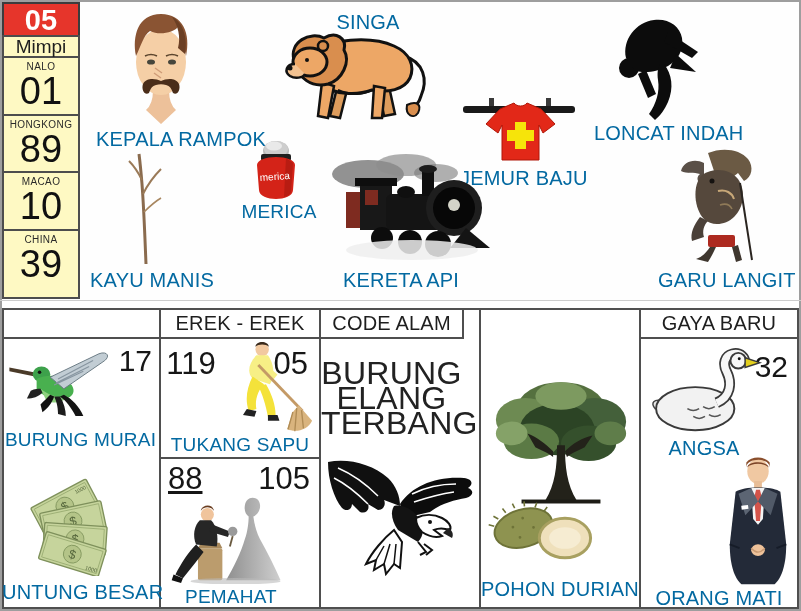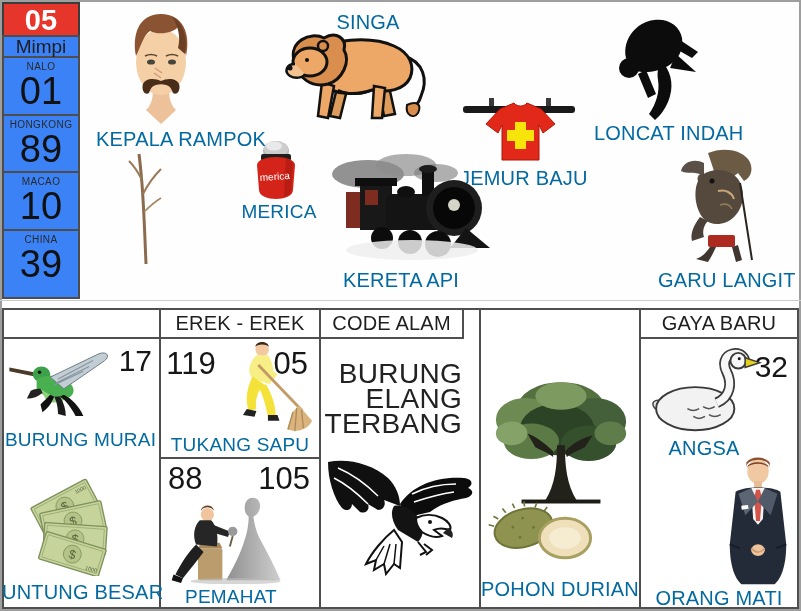--- a/index.html
+++ b/index.html
@@ -7,32 +7,32 @@
     position:relative;width:801px;height:611px;background:#fefefe;
     box-shadow:inset 0 0 0 2px #9e9e9e;overflow:hidden;
     font-family:"Liberation Sans",sans-serif;color:#1e1e1e;
   }
   .abs{position:absolute;}
   .cap{position:absolute;text-align:center;font-size:20px;letter-spacing:.2px;white-space:nowrap;color:#0369a1;}
   .cap.sm{font-size:19px;}
   .num{position:absolute;font-size:30px;color:#161616;text-align:right;}
   
   .sidebar{position:absolute;left:2px;top:2px;width:78px;}
-  .sb-box{box-sizing:border-box;border:2px solid #4d4d4d;background:#3b82f6;margin-top:-2px;text-align:center;}
+  .sb-box{box-sizing:border-box;border:2px solid #4d4d4d;background:#fef9c3;margin-top:-2px;text-align:center;}
   .sb-box:first-child{margin-top:0;}
   .sb-red{height:35px;background:#e6352b;color:#fff;font-weight:bold;font-size:29px;line-height:32px;border-color:#3c3c3c;}
   .sb-mimpi{height:23px;font-size:19px;line-height:19px;}
   .m-name{font-size:10px;letter-spacing:.4px;margin-top:3px;color:#2a2a2a;}
   .m-num{font-size:38px;line-height:1.02;color:#111;}
   
   .btable{position:absolute;left:2px;top:308px;width:797px;height:301px;background:#fff;box-shadow:inset 0 0 0 2px #4f4f4f;}
   .vline{position:absolute;top:0;width:2px;height:100%;background:#4f4f4f;}
   .hline{position:absolute;height:2px;background:#4f4f4f;}
   .th{position:absolute;top:2px;height:27px;display:flex;align-items:center;justify-content:center;font-size:20px;letter-spacing:.2px;}
-  .code-lines{position:absolute;text-align:right;font-size:28px;line-height:25px;letter-spacing:.3px;color:#222;}
+  .code-lines{position:absolute;text-align:center;font-size:32px;line-height:25px;letter-spacing:.3px;color:#222;}
   .sep{position:absolute;left:0;top:300px;width:801px;height:1px;background:#cccccc;}
   svg{display:block;}
 </style>
 </head>
 <body>
 
 <div class="stage">
 
   <div class="sidebar">
     <div class="sb-box sb-red">
@@ -143,20 +143,21 @@
     <ellipse cx="88" cy="104" rx="66" ry="10" fill="#efefef" opacity=".85"></ellipse>
   </svg>
   <div class="cap" style="left:342px;top:269px;width:118px;">KERETA API</div>
 
   <svg class="abs" style="left:124px;top:150px;" width="44" height="116" viewBox="0 0 44 116">
     <path d="M22 114 C21 90 20 60 18 34 C17 22 16 12 15 4" stroke="#8a6b4e" stroke-width="3" fill="none"></path>
     <path d="M19 44 C24 34 30 26 37 19" stroke="#9a7a58" stroke-width="2" fill="none"></path>
     <path d="M18 30 C14 22 10 16 5 11" stroke="#9a7a58" stroke-width="2" fill="none"></path>
     <path d="M20 62 C27 55 32 51 37 48" stroke="#a88760" stroke-width="1.6" fill="none"></path>
   </svg>
+  <div class="cap" style="left:90px;top:269px;width:124px;">KAYU MANIS</div>
 
   <svg class="abs" style="left:674px;top:147px;" width="92" height="118" viewBox="0 0 92 118">
     <path d="M30 16 C20 11 9 15 7 24 C13 27 20 25 26 27 C21 31 24 37 30 37 Z" fill="#5a5048"></path>
     <path d="M34 6 C48 0 66 2 74 12 C80 20 78 30 70 34 L64 26 C58 32 48 34 42 30 Z" fill="#6b5a44"></path>
     <path d="M28 28 C40 20 56 22 64 32 C72 44 70 60 60 70 C52 78 38 80 30 72 C20 62 18 38 28 28 Z" fill="#55483c"></path>
     <path d="M26 70 C20 78 16 86 18 94 L30 90 C28 84 30 78 34 74 Z" fill="#4a4038"></path>
     <rect x="34" y="88" width="27" height="12" rx="2" fill="#ad2a20"></rect>
     <path d="M36 100 C32 106 28 110 22 112 L34 115 C38 109 40 104 42 100 Z" fill="#3f372f"></path>
     <path d="M58 100 L62 115 L68 113 L64 98 Z" fill="#3f372f"></path>
     <line x1="66" y1="36" x2="78" y2="113" stroke="#2a2520" stroke-width="2"></line>
@@ -240,21 +241,21 @@
       <path d="M34 38 C28 50 26 62 30 74 L38 72 C36 62 40 52 46 46 Z" fill="#f4e23a"></path>
       <path d="M48 46 C54 56 58 68 58 78 L50 80 C48 68 44 56 40 48 Z" fill="#f4e23a"></path>
       <path d="M28 72 L38 74 L36 80 L24 78 Z" fill="#222222"></path>
       <path d="M50 78 L60 78 L62 84 L50 84 Z" fill="#222222"></path>
       <line x1="40" y1="26" x2="86" y2="74" stroke="#c49a66" stroke-width="3"></line>
       <path d="M82 68 L96 84 C92 93 80 97 70 93 L76 75 Z" fill="#d9b47e"></path>
       <path d="M76 75 L71 93 M80 71 L78 95 M85 73 L87 92" stroke="#b08c55" stroke-width="1.4"></path>
     </svg>
     <div class="cap sm" style="left:159px;top:126px;width:158px;">TUKANG SAPU</div>
 
-    <div class="num" style="left:166px;top:153px;width:50px;text-align:left;font-size:31px;">88</div>
+    <div class="num" style="left:166px;top:153px;width:50px;text-align:left;font-size:31px;text-decoration:underline;">88</div>
     <div class="num" style="left:256px;top:153px;width:52px;font-size:31px;">105</div>
     <svg class="abs" style="left:164px;top:184px;" width="124" height="92" viewBox="0 0 124 98">
       <defs>
         <linearGradient id="stg" x1="0" y1="0" x2="1" y2="0">
           <stop offset="0" stop-color="#8f8f8f"></stop>
             <stop offset="1" stop-color="#cfcfcf"></stop>
         </linearGradient>
       </defs>
       <path d="M88 6 C94 6 97 11 96 17 C95 22 92 25 89 26 C90 34 92 42 96 50 C104 64 112 80 118 94 L60 94 C68 80 76 64 80 50 C83 42 84 32 84 26 C81 24 79 20 80 14 C81 9 84 6 88 6 Z" fill="url(#stg)"></path>
       <rect x="30" y="60" width="26" height="34" rx="2" fill="#bb9c6d"></rect>

